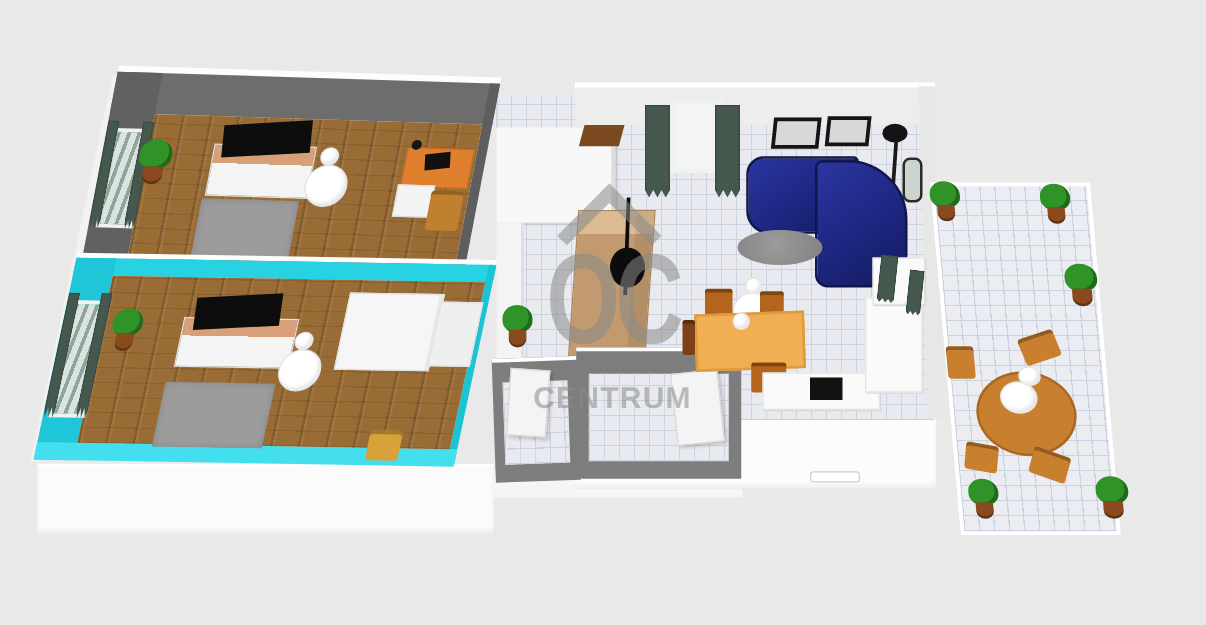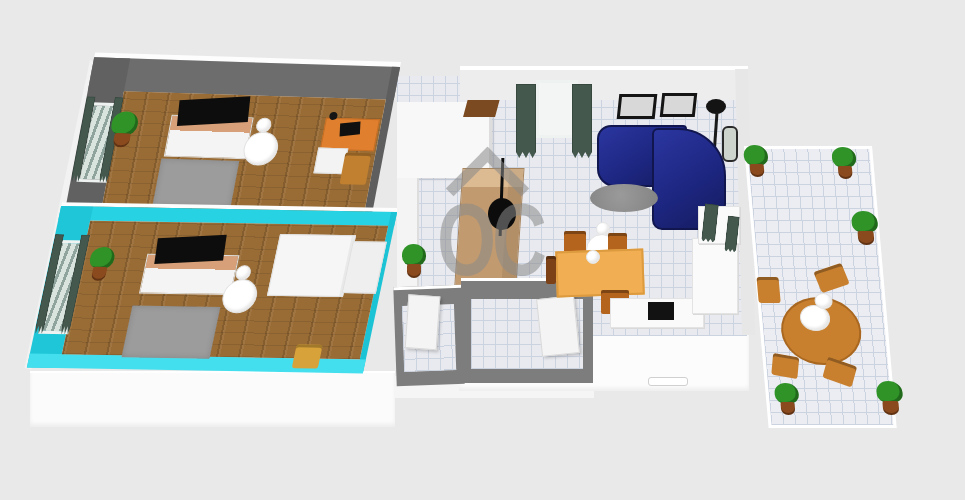--- a/index.html
+++ b/index.html
@@ -166,15 +166,16 @@
       </div>
     <div class="abs plant" style="left:108px;top:232px;width:26px;height:34px">
         <i class="leaves"></i>
         <b class="pot"></b>
       </div>
   </div>
 
   <div class="abs wm" style="left:425px;top:155px;width:130px;height:185px;z-index:9">
     <div class="abs" style="left:33px;top:4px;width:48px;height:48px;border-top:11px solid var(--watermark);border-left:11px solid var(--watermark);transform:rotate(45deg)"></div>
     <div class="abs" style="left:0;top:34px;width:130px;font-size:76px;letter-spacing:-4px;transform:scaleY(1.35);transform-origin:top center;line-height:1">OC</div>
+    <div class="abs" style="left:0;top:150px;width:130px;font-size:24px;letter-spacing:1px">CENTRUM</div>
   </div>
 
 </div>
 
 </body></html>

